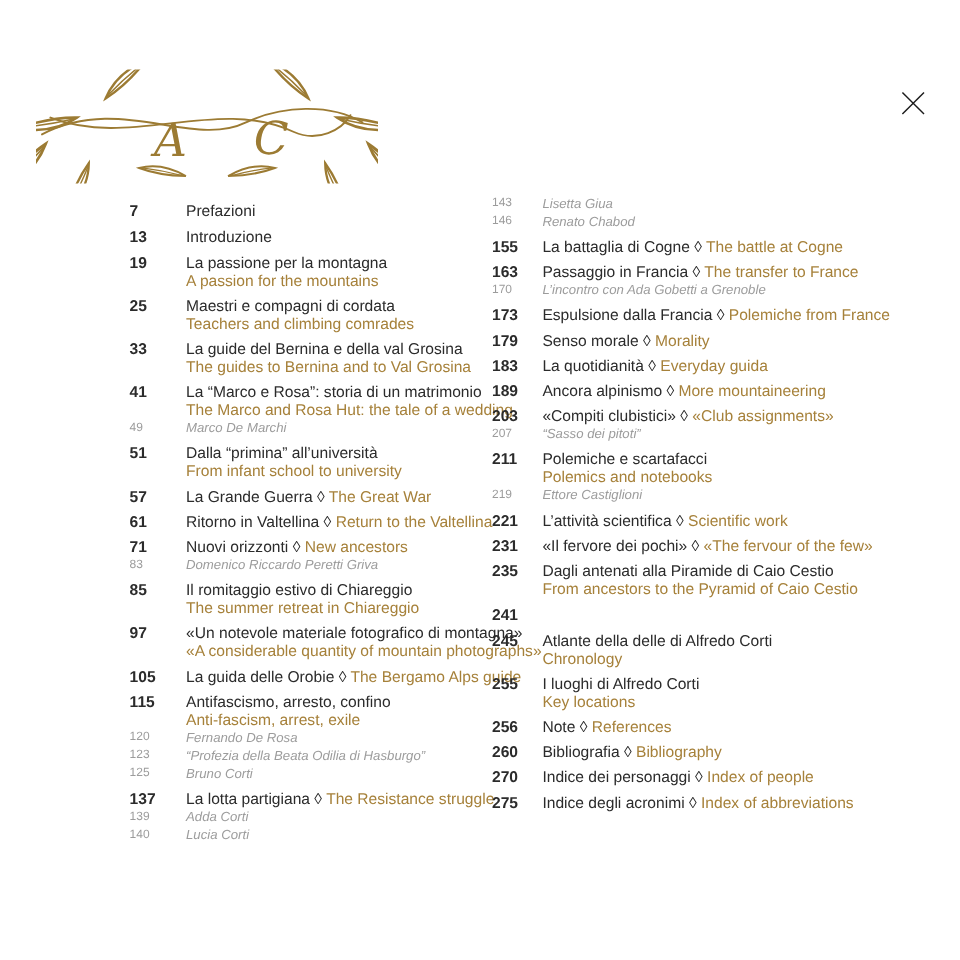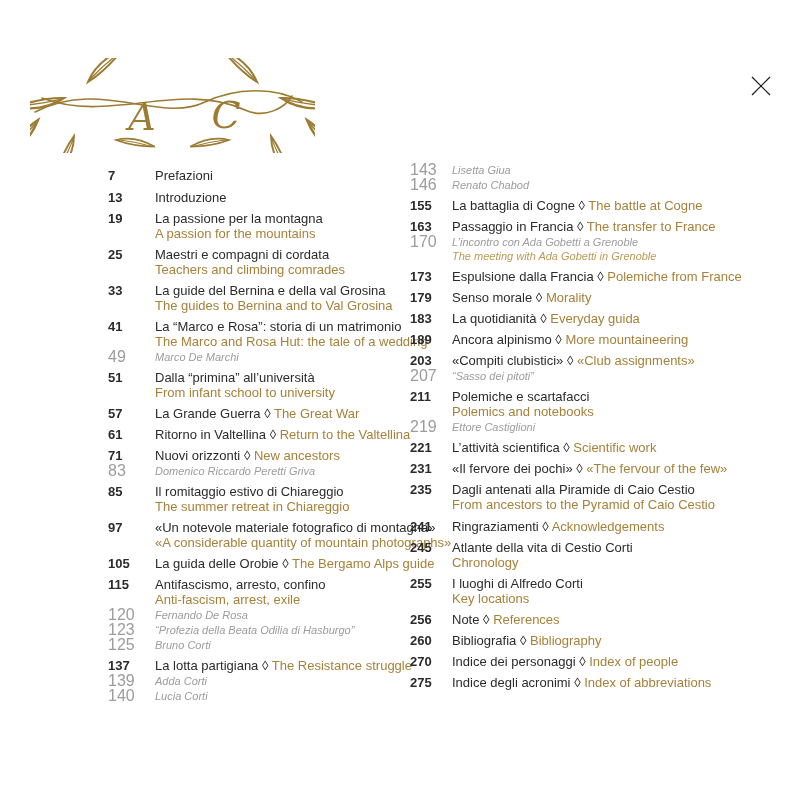--- a/index.html
+++ b/index.html
@@ -30,21 +30,21 @@
   #col-right{left:410px;width:390px;}
   .entry{display:flex;margin-top:6px;font-size:13px;line-height:15px;color:var(--text);}
   .entry .num{
     flex:0 0 47px;font-weight:bold;color:var(--text);
     font-size:13px;
   }
   #col-right .entry .num{flex-basis:42px;}
   .entry .txt{flex:1;}
   .entry .line{white-space:pre-wrap;}
   .entry.sub{margin-top:1px;font-size:11px;line-height:14px;color:var(--gray);}
-  .entry.sub .num{font-weight:normal;color:var(--gray);font-size:16px;}
+  .entry.sub .num{font-weight:normal;color:var(--gray);font-size:10px;}
   .entry.sub .txt{font-style:italic;}
   .entry.brk{margin-top:7px;}
   .line .it{color:var(--text);}
   .line .en{color:var(--gold);}
   .line .d{color:var(--text);}
   .line .si{color:var(--gray);font-style:italic;}
   .line .se{color:var(--gold-light);}
 </style>
 </head>
 <body>
@@ -278,21 +278,20 @@
     <div class="entry">
       <span class="num">163</span>
       <div class="txt">
         <div class="line"><span class="it">Passaggio in Francia </span><span class="d">◊ </span><span class="en">The transfer to France</span></div>
       </div>
     </div>
     <div class="entry sub">
       <span class="num">170</span>
       <div class="txt">
         <div class="line"><span class="si">L’incontro con Ada Gobetti a Grenoble</span></div>
-        <div class="line"><span class="se">The meeting with Ada Gobetti in Grenoble</span></div>
       </div>
     </div>
     <div class="entry">
       <span class="num">173</span>
       <div class="txt">
         <div class="line"><span class="it">Espulsione dalla Francia </span><span class="d">◊ </span><span class="en">Polemiche from France</span></div>
       </div>
     </div>
     <div class="entry">
       <span class="num">179</span>
@@ -351,28 +350,25 @@
     </div>
     <div class="entry">
       <span class="num">235</span>
       <div class="txt">
         <div class="line"><span class="it">Dagli antenati alla Piramide di Caio Cestio</span></div>
         <div class="line"><span class="en">From ancestors to the Pyramid of Caio Cestio</span></div>
       </div>
     </div>
     <div class="entry brk">
       <span class="num">241</span>
-      <div class="txt">
-        <div class="line"><span class="it">Ringraziamenti </span><span class="d">◊ </span><span class="en">Acknowledgements</span></div>
-      </div>
     </div>
     <div class="entry">
       <span class="num">245</span>
       <div class="txt">
-        <div class="line"><span class="it">Atlante della vita di Cestio Corti</span></div>
+        <div class="line"><span class="it">Atlante della delle di Alfredo Corti</span></div>
         <div class="line"><span class="en">Chronology</span></div>
       </div>
     </div>
     <div class="entry">
       <span class="num">255</span>
       <div class="txt">
         <div class="line"><span class="it">I luoghi di Alfredo Corti</span></div>
         <div class="line"><span class="en">Key locations</span></div>
       </div>
     </div>

